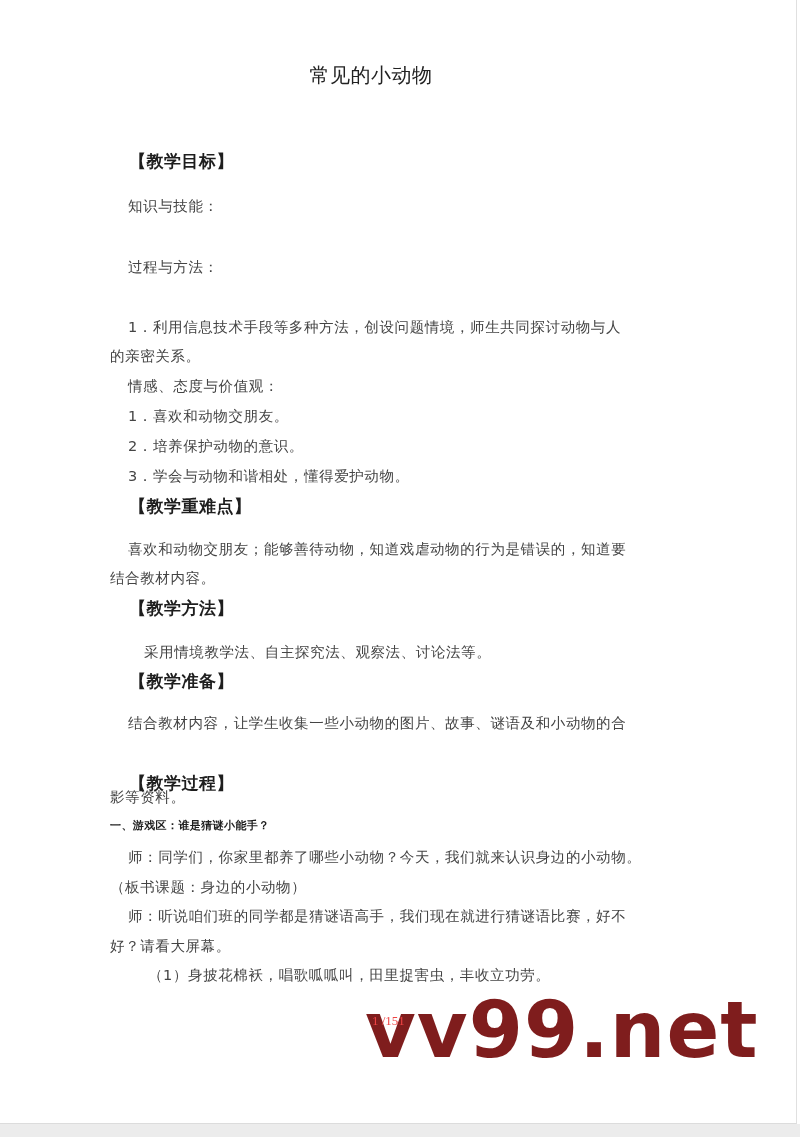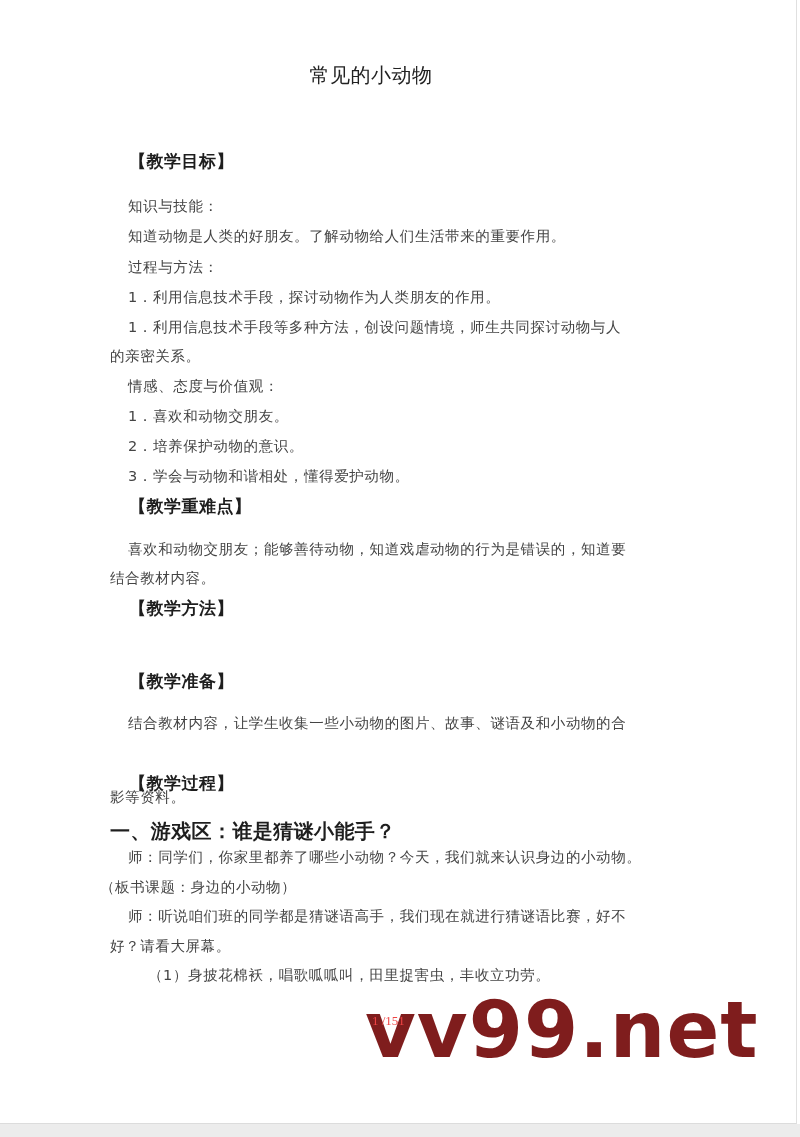--- a/index.html
+++ b/index.html
@@ -56,21 +56,21 @@
       font-size: 14.5px;
       color: #444;
       white-space: nowrap;
       letter-spacing: 0.6px;
     }
     .indent { left: 128px; }
     .flush { left: 110px; }
     .sub-heading {
       position: absolute;
       left: 110px;
-      font-size: 20px;
+      font-size: 11px;
       font-weight: bold;
       color: #1e1e1e;
       white-space: nowrap;
       letter-spacing: 0.4px;
     }
     .page-number {
       position: absolute;
       left: 372px;
       top: 1013px;
       font-family: "Liberation Serif", "DejaVu Serif", serif;
@@ -92,44 +92,43 @@
   </style>
 </head>
 <body>
 
 <div class="page">
 
   <div class="doc-title">常见的小动物</div>
 
   <div class="heading" style="top:150px;">【教学目标】</div>
   <div class="line indent" style="top:197px;">知识与技能：</div>
-  <div class="line indent" style="top:227px;">知道动物是人类的好朋友。了解动物给人们生活带来的重要作用。</div>
   <div class="line indent" style="top:258px;">过程与方法：</div>
-  <div class="line indent" style="top:288px;">1．利用信息技术手段，探讨动物作为人类朋友的作用。</div>
   <div class="line indent" style="top:318px;">1．利用信息技术手段等多种方法，创设问题情境，师生共同探讨动物与人</div>
   <div class="line flush" style="top:347px;">的亲密关系。</div>
   <div class="line indent" style="top:377px;">情感、态度与价值观：</div>
   <div class="line indent" style="top:407px;">1．喜欢和动物交朋友。</div>
   <div class="line indent" style="top:437px;">2．培养保护动物的意识。</div>
   <div class="line indent" style="top:467px;">3．学会与动物和谐相处，懂得爱护动物。</div>
 
   <div class="heading" style="top:495px;">【教学重难点】</div>
   <div class="line indent" style="top:540px;">喜欢和动物交朋友；能够善待动物，知道戏虐动物的行为是错误的，知道要</div>
   <div class="line flush" style="top:569px;">结合教材内容。</div>
 
   <div class="heading" style="top:597px;">【教学方法】</div>
+  <div class="line" style="left:144px; top:643px;">采用情境教学法、自主探究法、观察法、讨论法等。</div>
 
   <div class="heading" style="top:670px;">【教学准备】</div>
   <div class="line indent" style="top:714px;text-align:right;">结合教材内容，让学生收集一些小动物的图片、故事、谜语及和小动物的合</div>
   <div class="line flush" style="top:744px;margin-top:44px;">影等资料。</div>
 
   <div class="heading" style="top:772px;">【教学过程】</div>
   <div class="sub-heading" style="top:818px;">一、游戏区：谁是猜谜小能手？</div>
   <div class="line indent" style="top:848px;">师：同学们，你家里都养了哪些小动物？今天，我们就来认识身边的小动物。</div>
-  <div class="line" style="left:100px; top:878px;">（板书课题：身边的小动物）</div>
+  <div class="line" style="left:110px; top:878px;">（板书课题：身边的小动物）</div>
   <div class="line indent" style="top:907px;">师：听说咱们班的同学都是猜谜语高手，我们现在就进行猜谜语比赛，好不</div>
   <div class="line flush" style="top:937px;">好？请看大屏幕。</div>
   <div class="line" style="left:148px; top:966px;text-align:center;">（1）身披花棉袄，唱歌呱呱叫，田里捉害虫，丰收立功劳。</div>
 
   <div class="watermark">vv99.net</div>
   <div class="page-number">1 /151</div>
 </div>
 
 <div class="bottom-band"></div>
 

